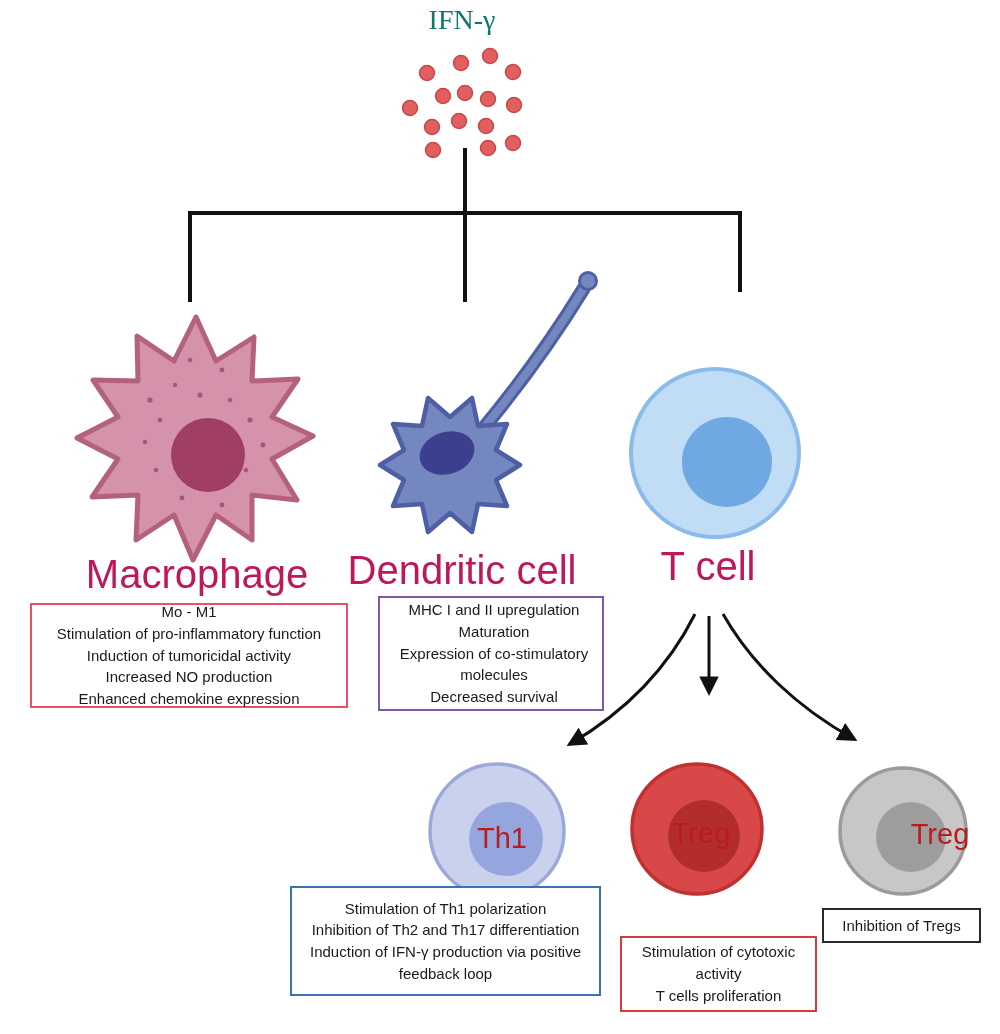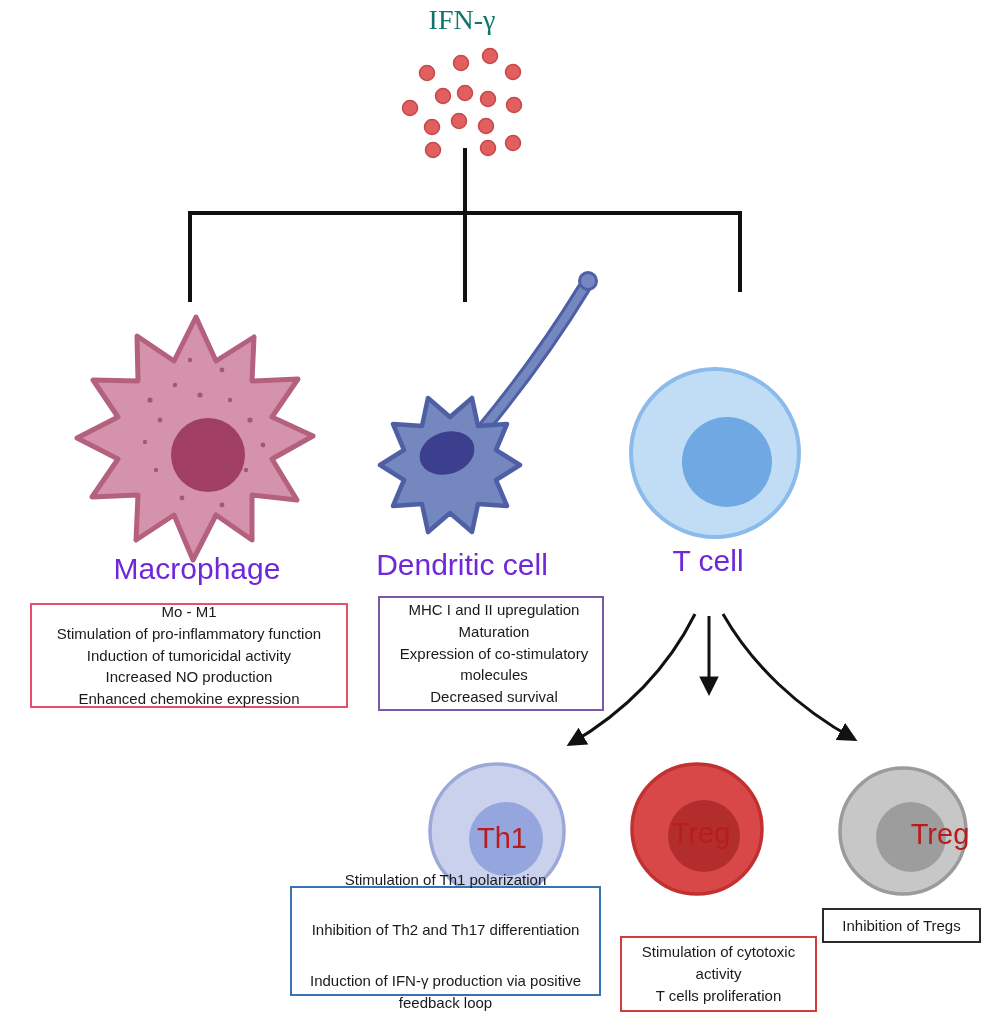--- a/index.html
+++ b/index.html
@@ -1,28 +1,28 @@
 <!DOCTYPE html>
 <html><head>
 <meta charset="utf-8">
 <style>
   html,body{margin:0;padding:0;background:#ffffff;}
   .canvas{position:relative;width:1000px;height:1034px;background:#fff;overflow:hidden;
           font-family:"Liberation Sans",sans-serif;color:#1a1a1a;}
   .gfx{position:absolute;left:0;top:0;}
   .title{position:absolute;transform:translateX(-50%);font-family:"Liberation Serif",serif;
          font-size:28px;color:#0f766e;white-space:nowrap;}
-  .cell-label{position:absolute;transform:translateX(-50%);font-size:30px;color:#6d28d9;white-space:nowrap;}
+  .cell-label{position:absolute;transform:translateX(-50%);font-size:40px;color:#be185d;white-space:nowrap;}
   .circle-label{position:absolute;transform:translate(-50%,-50%);font-size:29px;color:#b91c1c;white-space:nowrap;}
   .box{position:absolute;background:#fff;border:2px solid #333;box-sizing:border-box;
        display:flex;flex-direction:column;justify-content:center;align-items:center;
        text-align:center;font-size:15px;line-height:1.45;padding:5px 6px;color:#1a1a1a;}
   .box-macrophage{left:30px;top:603px;width:318px;height:105px;border-color:#e8506a;}
   .box-dendritic{left:378px;top:596px;width:226px;height:115px;border-color:#7d58a8;padding-left:12px;}
-  .box-th1{left:290px;top:886px;width:311px;height:110px;border-color:#3a72b8;gap:29px;}
+  .box-th1{left:290px;top:886px;width:311px;height:110px;border-color:#3a72b8;}
   .box-teff{left:620px;top:936px;width:197px;height:76px;border-color:#d43b3b;}
   .box-treg{left:822px;top:908px;width:159px;height:35px;border-color:#2a2a2a;}
 </style>
 </head>
 <body>
 
 <div class="canvas">
 
   <svg class="gfx" width="1000" height="1034" viewBox="0 0 1000 1034">
     <defs>

